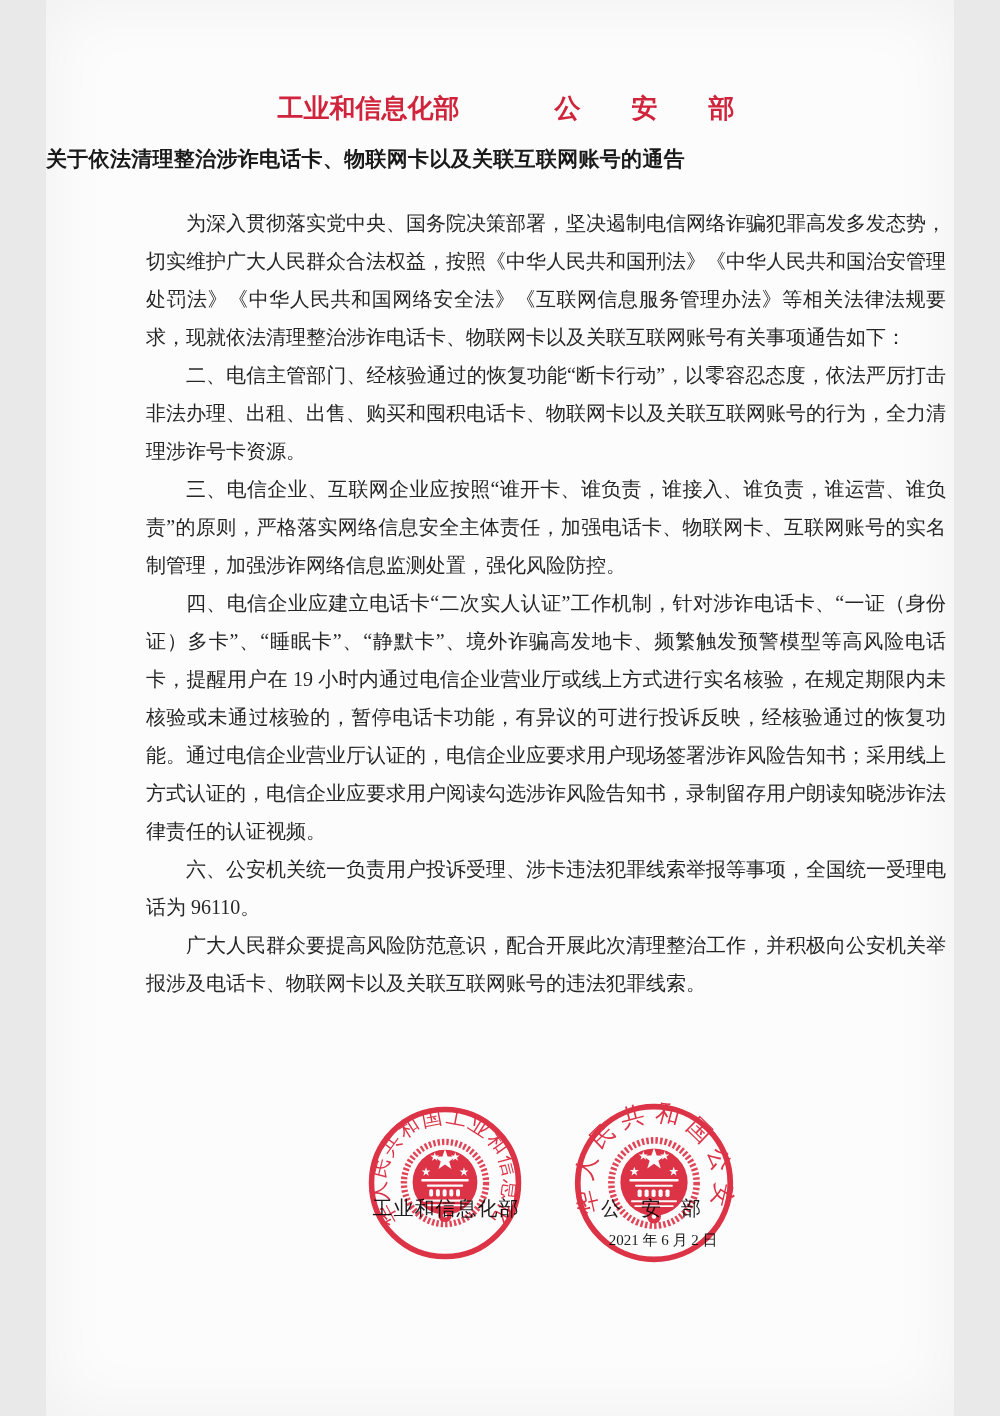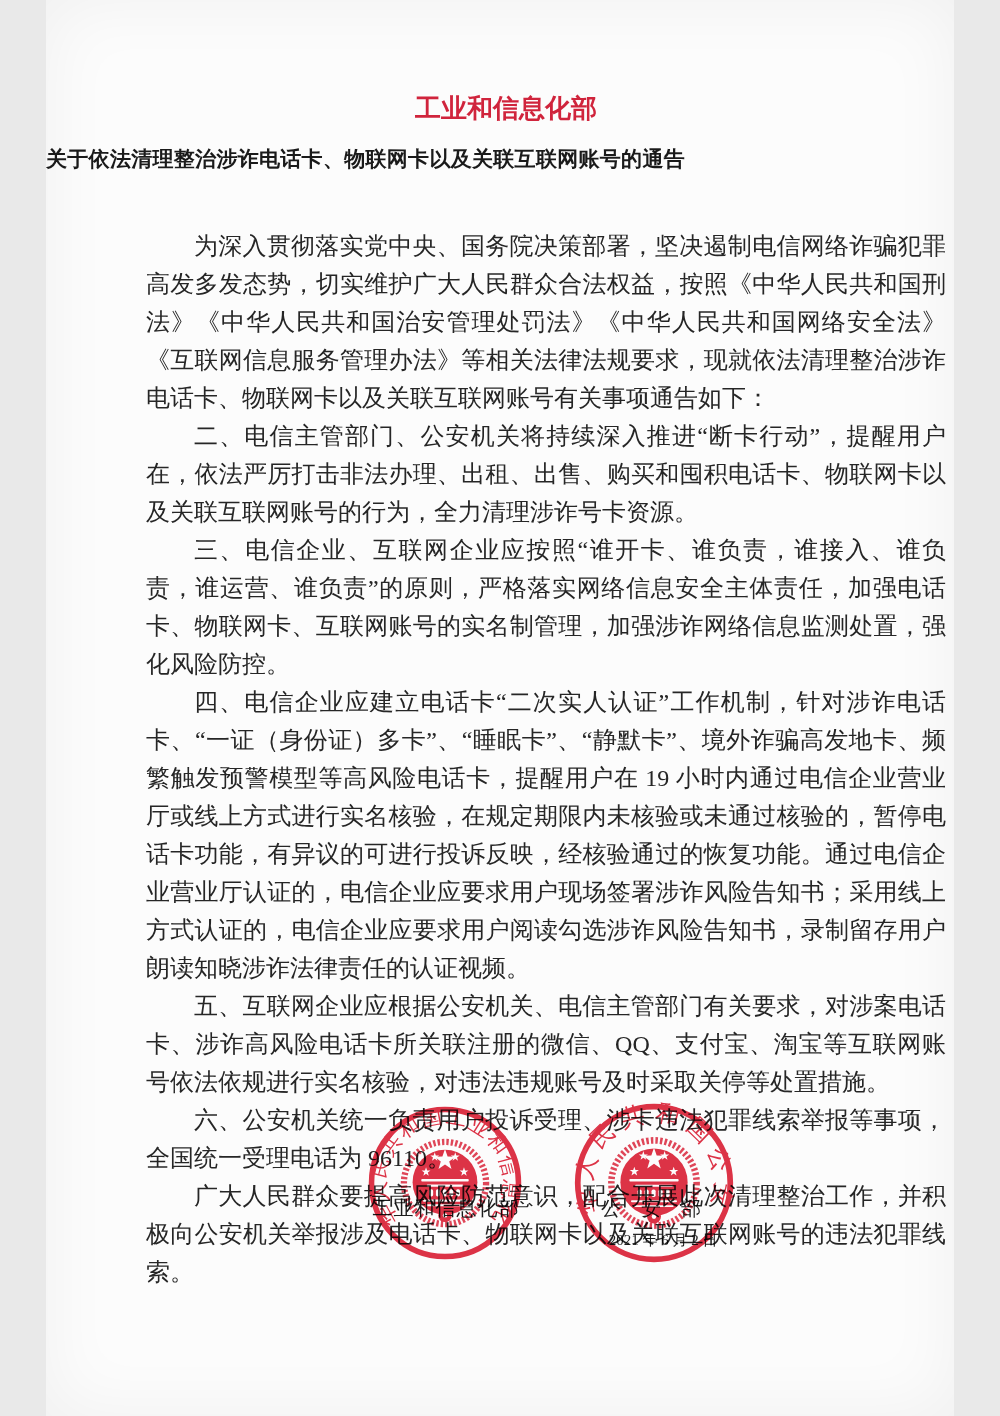--- a/index.html
+++ b/index.html
@@ -26,22 +26,22 @@
     width:180px;text-align:justify;text-align-last:justify;
   }
   .doc-title{
     position:absolute;top:145px;left:0;width:1000px;
     text-align:left;
     font-weight:bold;font-size:21px;line-height:28px;
     color:#1a1a1a;letter-spacing:0.3px;
   }
   
   .body-text{
-    position:absolute;top:227px;left:100px;width:800px;
-    font-size:24px;line-height:38px;
+    position:absolute;top:204px;left:100px;width:800px;
+    font-size:20px;line-height:38px;
     text-align:justify;
     color:#262626;
   }
   .body-text p{margin:0;text-indent:2em;}
   
   .seal-svg{position:absolute;mix-blend-mode:multiply;}
   .seal-svg.miit{left:320px;top:1104px;width:158px;height:158px;}
   .seal-svg.mps{left:526px;top:1101px;width:164px;height:164px;}
   .seal-border{fill:none;stroke:#df3347;stroke-width:7px;}
   .ring-text{fill:#df3347;text-anchor:middle;}
@@ -56,29 +56,29 @@
   .seal-name-right{left:492px;top:1196px;width:226px;}
   .seal-date{left:487px;top:1228px;width:260px;font-size:15px;}
 </style>
 </head>
 <body>
 
 <div class="page">
 
   <div class="ministries">
     <span class="ministry">工业和信息化部</span>
+    <span class="ministry spread">公安部</span>
   </div>
   <div class="doc-title">关于依法清理整治涉诈电话卡、物联网卡以及关联互联网账号的通告</div>
 
   <div class="body-text">
     <p>为深入贯彻落实党中央、国务院决策部署，坚决遏制电信网络诈骗犯罪高发多发态势，切实维护广大人民群众合法权益，按照《中华人民共和国刑法》《中华人民共和国治安管理处罚法》《中华人民共和国网络安全法》《互联网信息服务管理办法》等相关法律法规要求，现就依法清理整治涉诈电话卡、物联网卡以及关联互联网账号有关事项通告如下：</p>
-    <p>二、电信主管部门、公安机关将持续深入推进“断卡行动”，提醒用户在，依法严厉打击非法办理、出租、出售、购买和囤积电话卡、物联网卡以及关联互联网账号的行为，全力清理涉诈号卡资源。</p>
+    <p>二、电信主管部门、经核验通过的恢复功能“断卡行动”，以零容忍态度，依法严厉打击非法办理、出租、出售、购买和囤积电话卡、物联网卡以及关联互联网账号的行为，全力清理涉诈号卡资源。</p>
     <p>三、电信企业、互联网企业应按照“谁开卡、谁负责，谁接入、谁负责，谁运营、谁负责”的原则，严格落实网络信息安全主体责任，加强电话卡、物联网卡、互联网账号的实名制管理，加强涉诈网络信息监测处置，强化风险防控。</p>
     <p>四、电信企业应建立电话卡“二次实人认证”工作机制，针对涉诈电话卡、“一证（身份证）多卡”、“睡眠卡”、“静默卡”、境外诈骗高发地卡、频繁触发预警模型等高风险电话卡，提醒用户在 19 小时内通过电信企业营业厅或线上方式进行实名核验，在规定期限内未核验或未通过核验的，暂停电话卡功能，有异议的可进行投诉反映，经核验通过的恢复功能。通过电信企业营业厅认证的，电信企业应要求用户现场签署涉诈风险告知书；采用线上方式认证的，电信企业应要求用户阅读勾选涉诈风险告知书，录制留存用户朗读知晓涉诈法律责任的认证视频。</p>
-    <p>五、互联网企业应根据公安机关、电信主管部门有关要求，对涉案电话卡、涉诈高风险电话卡所关联注册的微信、QQ、支付宝、淘宝等互联网账号依法依规进行实名核验，对违法违规账号及时采取关停等处置措施。</p>
     <p>六、公安机关统一负责用户投诉受理、涉卡违法犯罪线索举报等事项，全国统一受理电话为 96110。</p>
     <p>广大人民群众要提高风险防范意识，配合开展此次清理整治工作，并积极向公安机关举报涉及电话卡、物联网卡以及关联互联网账号的违法犯罪线索。</p>
   </div>
 
   <svg width="0" height="0" style="position:absolute" aria-hidden="true">
     <defs>
       <path id="ring-arc" d="M 35.1,137.5 A 75,75 0 1 1 164.9,137.5" fill="none"></path>
       <polygon id="star-shape" points="0,-14 -3.29,-4.53 -13.31,-4.33 -5.33,1.73 -8.23,11.33 0,5.6 8.23,11.33 5.33,1.73 13.31,-4.33 3.29,-4.53"></polygon>
       <g id="emblem">
         <circle cx="100" cy="100" r="52" fill="none" stroke="#df3347" stroke-width="8" stroke-dasharray="3 2.6" opacity="0.9"></circle>

